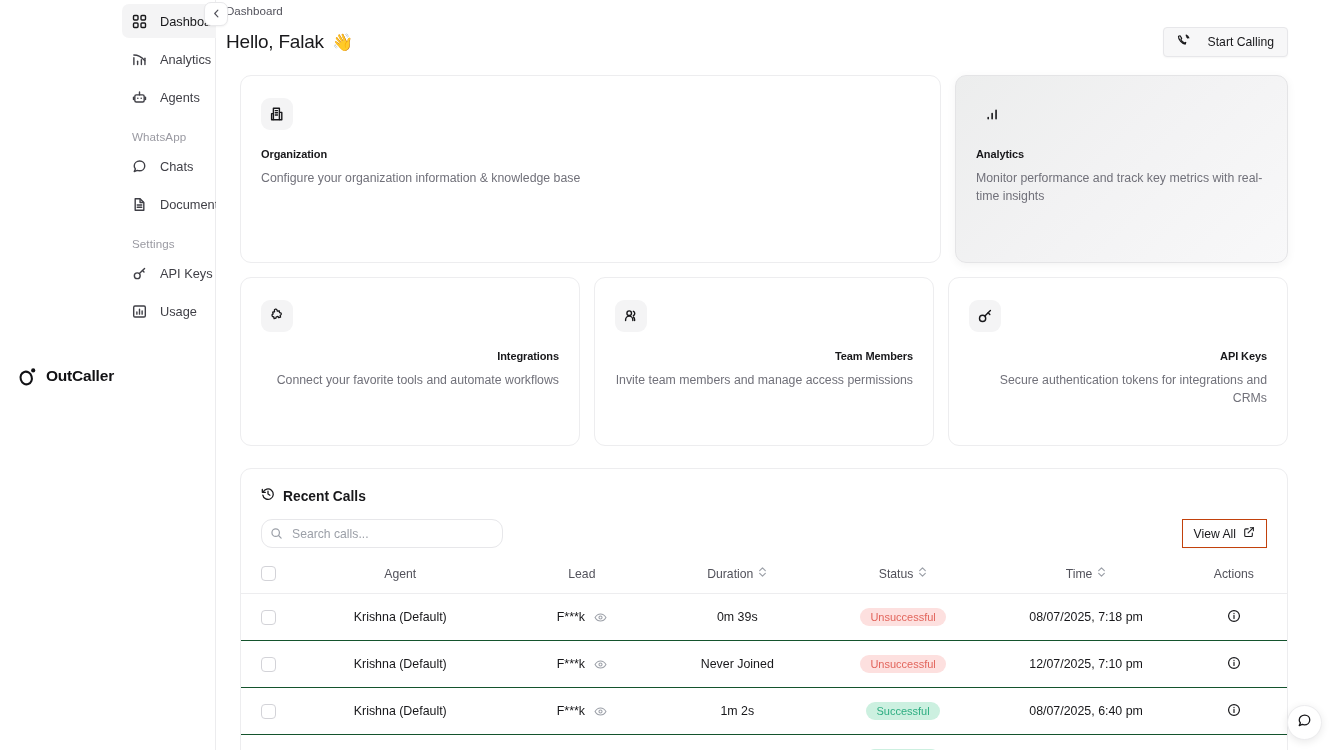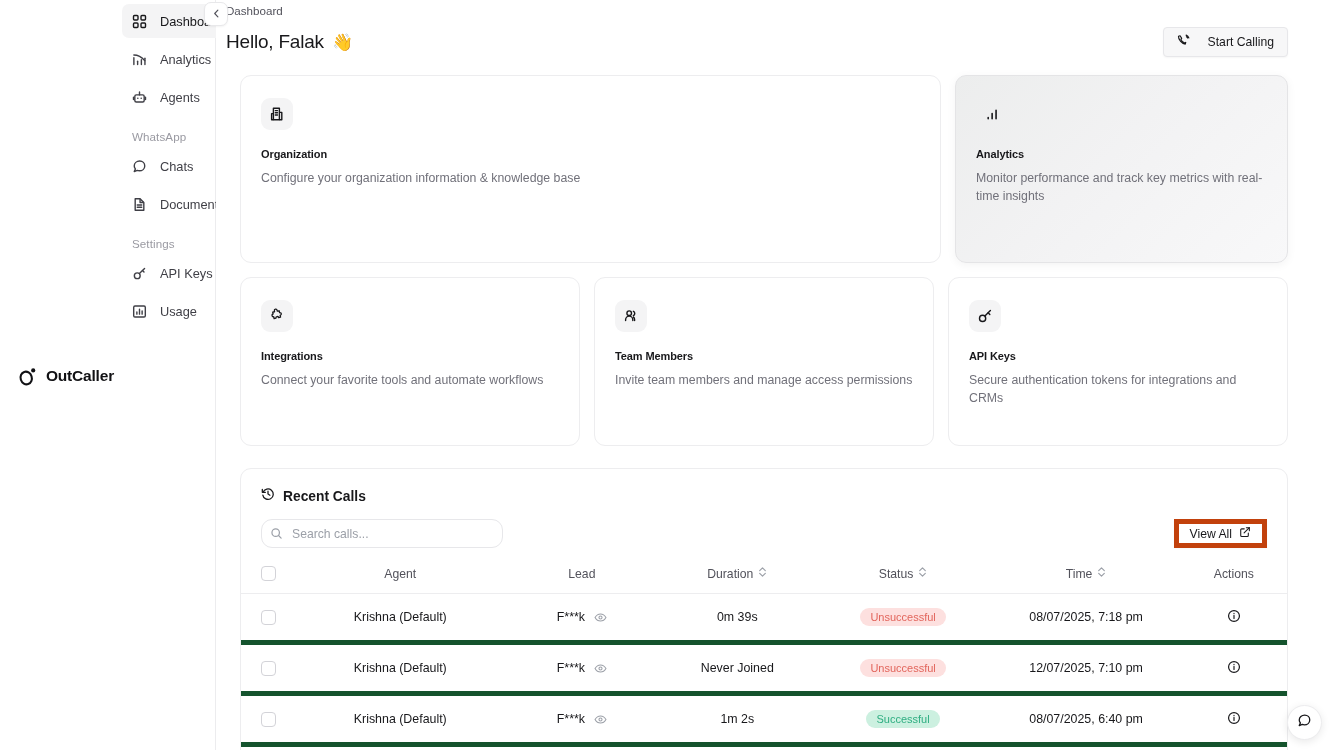--- a/index.html
+++ b/index.html
@@ -78,21 +78,21 @@
     display: flex; align-items: center; gap: 18px;
     height: 30px; padding: 0 13px; border-radius: 4px;
     background: #f7f7f8; border: 1px solid #e7e7ea;
     font-size: 12.2px; color: #18181b; cursor: pointer; font-weight: 500;
     box-shadow: 0 1px 2px rgba(0,0,0,0.04);
   }
 
   .content { padding: 18px 44px 0 24px; }
 
   .cards-row-1 { display: flex; gap: 14px; }
-  .cards-row-2 { display: flex; gap: 14px; margin-top: 14px; }
+  .cards-row-2 { display: flex; gap: 14px; margin-top: 14px; text-align: right; }
   .card {
     background: #fff; border: 1px solid #ededef; border-radius: 11px;
     padding: 22px 20px 20px 20px; cursor: pointer; position: relative;
     min-height: 100px;
   }
   .card.wide { flex: 1 1 0; min-height: 188px; }
   .card.side { flex: 0 0 333px; min-height: 188px; }
   .card.third { flex: 1 1 0; min-height: 169px; }
   .card.hovered {
     background: linear-gradient(135deg,#eceded 0%,#f2f2f3 45%,#f8f8f9 100%);
@@ -122,34 +122,34 @@
   .search-input {
     width: 242px; height: 29px; border-radius: 11px; border: 1px solid #e7e7ea;
     padding: 0 10px 0 30px; font-size: 12.2px; color: #18181b;
     font-family: "Liberation Sans", sans-serif; outline: none; background: #fff;
   }
   .search-input::placeholder { color: #9ca0a8; }
   .search-ic { position: absolute; left: 9px; top: 7px; }
   .btn-viewall {
     display: flex; align-items: center; gap: 7px;
     height: 29px; padding: 0 11px; border-radius: 0;
-    border: 5px solid #c2410c; background: #fff;
+    border: 1px solid #c2410c; background: #fff;
     font-size: 12.2px; color: #18181b; cursor: pointer;
     box-shadow: 0 1px 2px rgba(0,0,0,0.03);
   }
 
   table { width: 100%; border-collapse: collapse; }
   thead th {
     font-size: 12.2px; font-weight: 400; color: #52525b;
     padding: 6px 0 12px 0; text-align: center; border-bottom: 1px solid #ededef;
   }
   thead th .th-in { display: inline-flex; align-items: center; gap: 5px; justify-content: center; }
   tbody td {
     font-size: 12.4px; color: #18181b; text-align: center;
-    padding: 14px 0; border-bottom: 5px solid #14532d;
+    padding: 14px 0; border-bottom: 1px solid #14532d;
   }
   .col-check { width: 58px; }
   .col-agent { width: 216px; }
   .col-lead  { width: 162px; }
   .col-dur   { width: 160px; }
   .col-status{ width: 182px; }
   .col-time  { width: 196px; }
   .col-act   { width: 110px; }
   .cbx {
     width: 15px; height: 15px; border: 1px solid #d3d3d8; border-radius: 4px;

